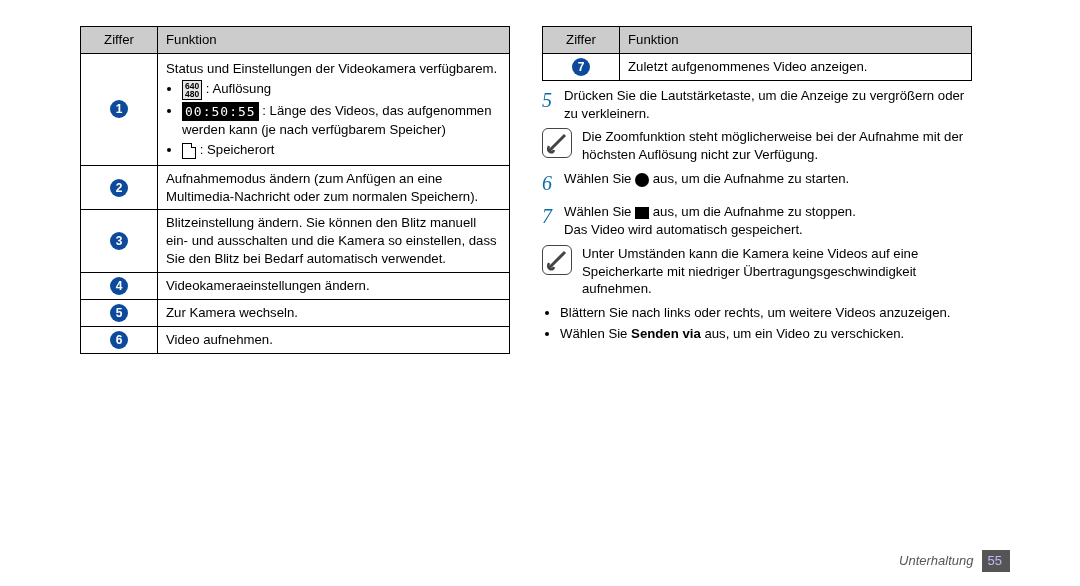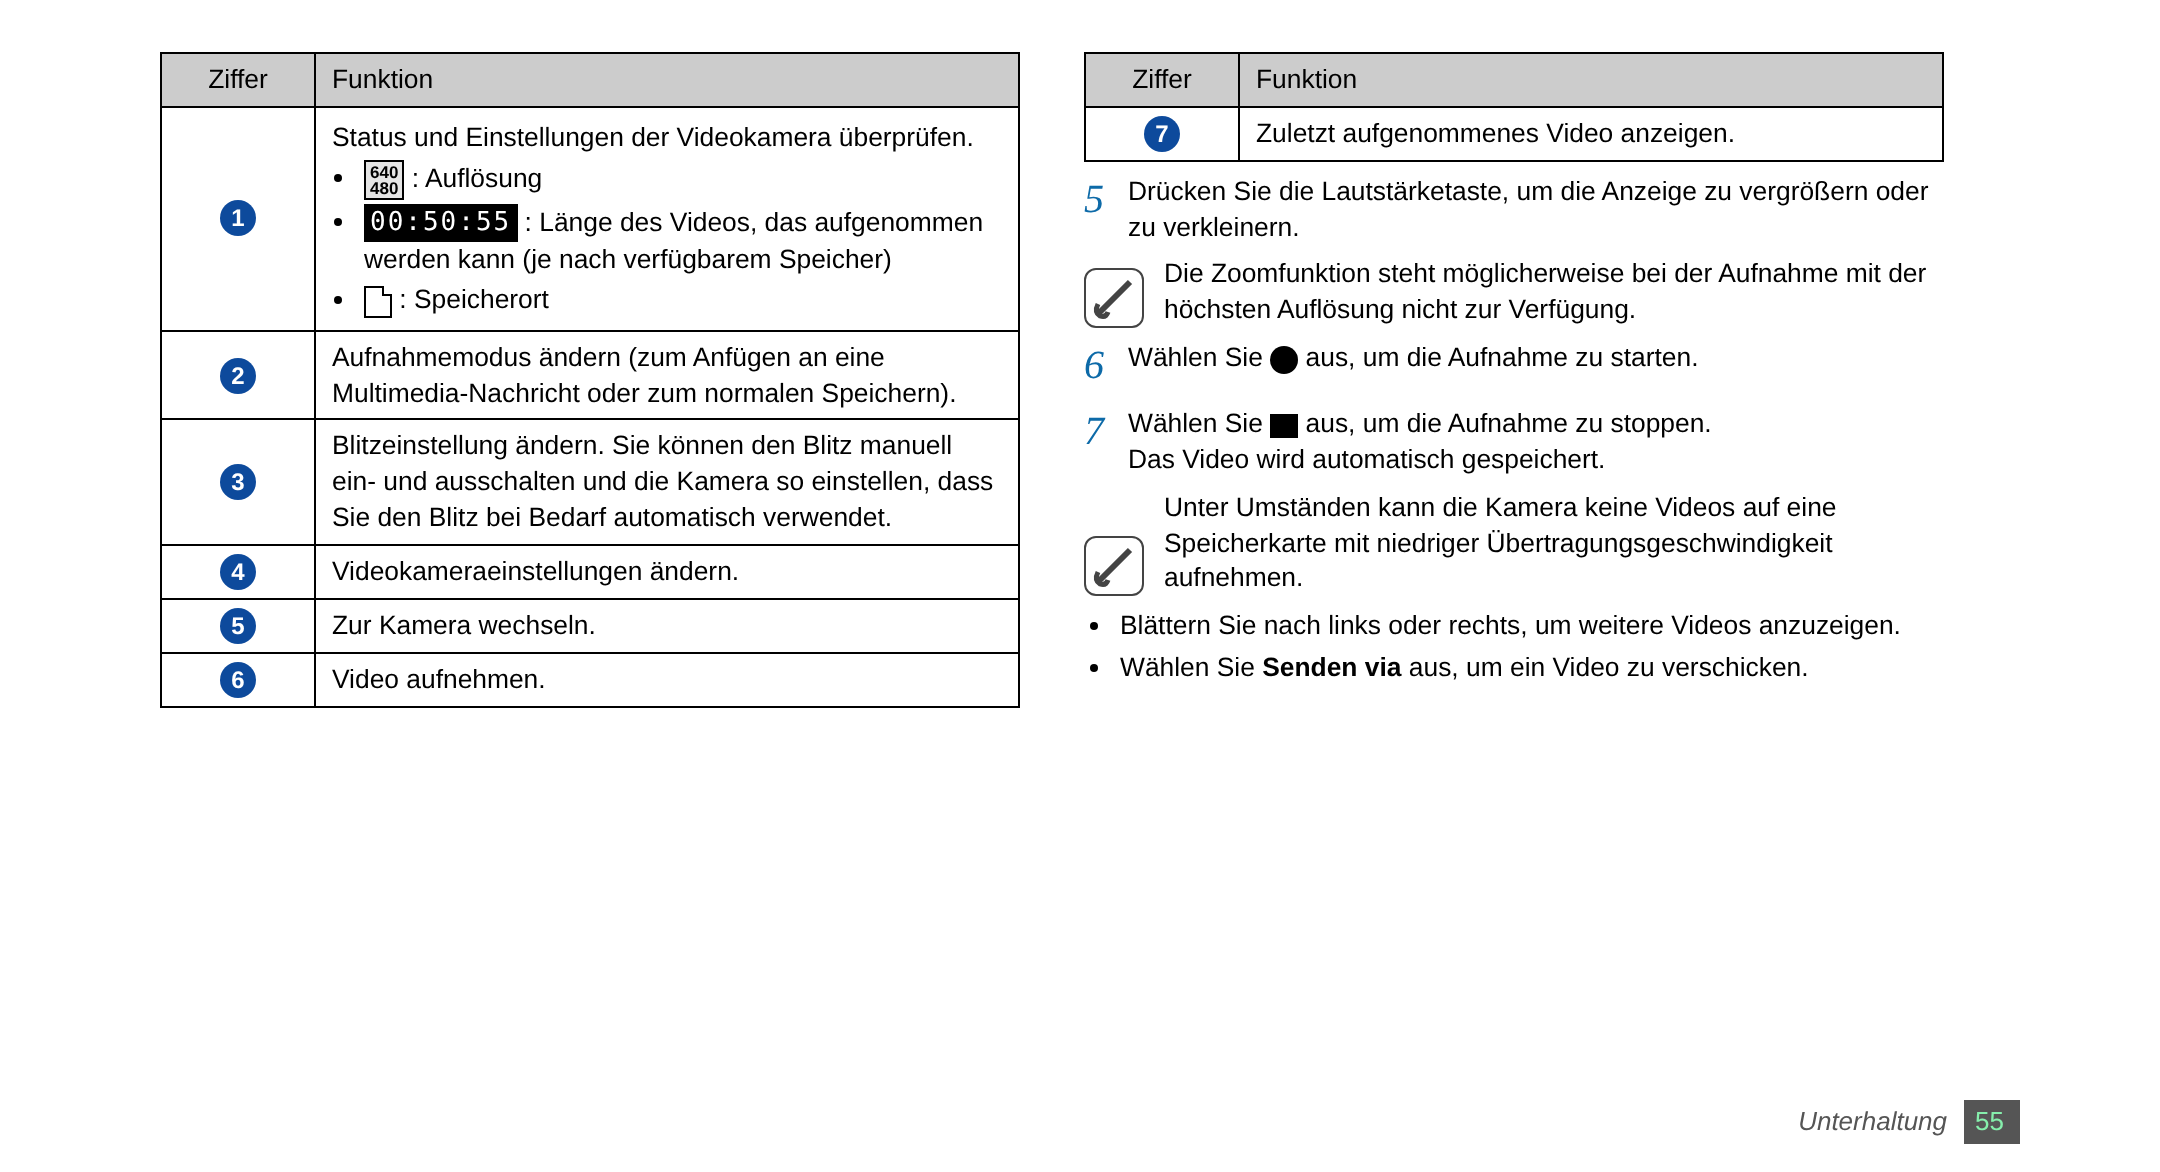--- a/index.html
+++ b/index.html
@@ -51,21 +51,21 @@
     display: inline-block;
     font-style: italic;
     font-family: Georgia, serif;
     font-size: 20px;
     color: #0d6aa8;
     width: 22px;
     vertical-align: top;
   }
   .step { display: flex; margin: 6px 0; }
   .step .txt { flex: 1; }
-  .notebox { display: flex; margin: 6px 0; align-items: flex-end; }
+  .notebox { display: flex; margin: 6px 0; }
   .notebox .icon {
     flex: 0 0 28px; height: 28px;
     border: 1.5px solid #444; border-radius: 6px;
     margin-right: 10px; position: relative;
   }
   .notebox .icon svg { width: 100%; height: 100%; }
   ul.small { margin: 4px 0 4px 18px; padding: 0; }
   ul.small li { margin: 3px 0; }
   .icon-box {
     display: inline-block;
@@ -128,42 +128,42 @@
     border-bottom: 4px solid transparent;
   }
   .footer {
     position: absolute;
     bottom: 14px; right: 70px;
     font-size: 13px;
     display: flex; align-items: center; gap: 8px;
   }
   .footer .cat { font-style: italic; color: #555; }
   .footer .pg {
-    background: #555; color: #86efac;
+    background: #555; color: #c4b5fd;
     padding: 2px 8px 2px 6px;
   }
   td p { margin: 2px 0; }
   td ul { margin: 2px 0 2px 16px; padding: 0; }
   td li { margin: 2px 0; }
 </style>
 </head>
 <body>
 
 <div class="page">
   <div class="col">
     <table>
       <tbody>
           <tr>
         <th class="num">Ziffer</th>
         <th>Funktion</th>
       </tr>
       <tr>
         <td class="num"><span class="circ">1</span></td>
         <td>
-          <p>Status und Einstellungen der Videokamera überprüfen.</p>
+          <p>Status und Einstellungen der Videokamera verfügbarem.</p>
           <ul>
             <li>
               <span class="icon-box">640<br>480</span>
               <span>: Auflösung</span>
             </li>
             <li>
               <span class="icon-strip">00:50:55</span>
               <span>: Länge des Videos, das aufgenommen werden kann (je nach verfügbarem Speicher)</span>
             </li>
             <li>

